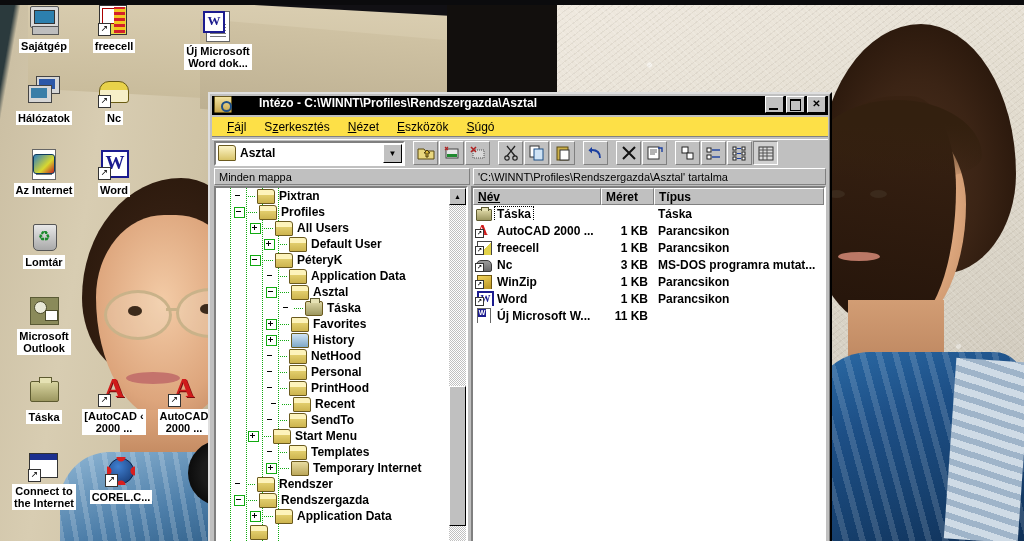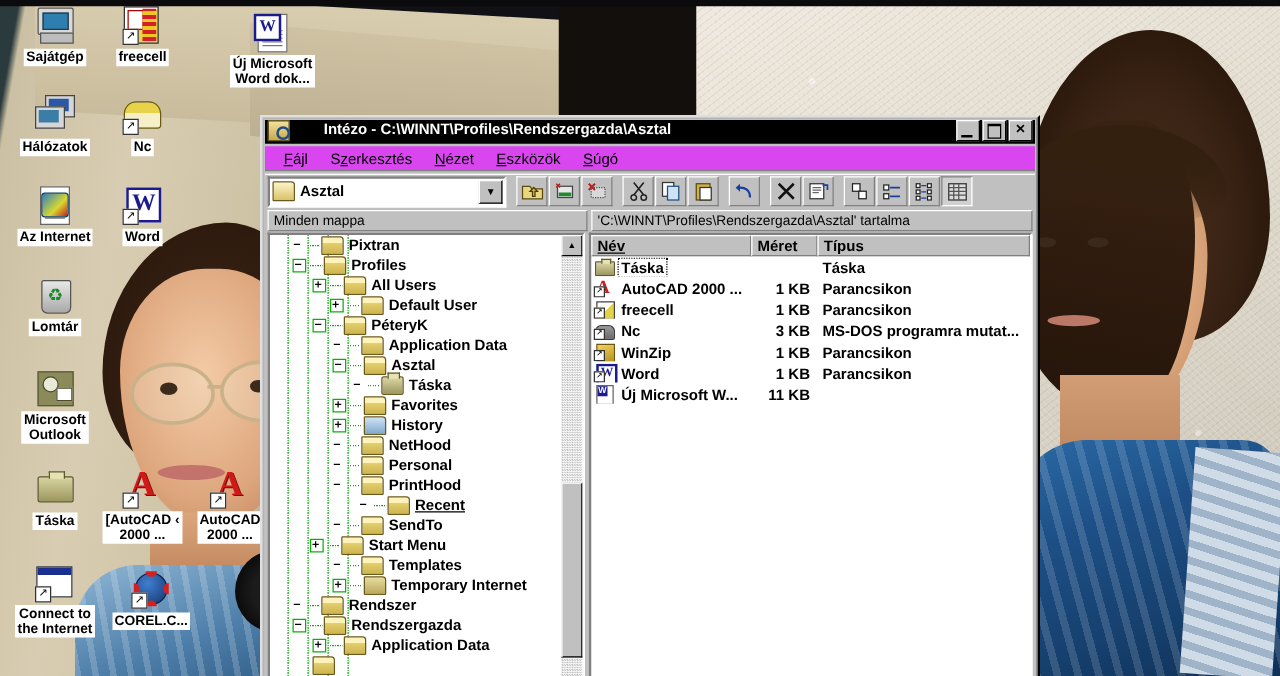--- a/index.html
+++ b/index.html
@@ -198,21 +198,21 @@
     width:17px;height:15px;background:#c0c0c0;
     border:1px solid;border-color:#fff #000 #000 #fff;
     font-size:10px;font-weight:bold;line-height:13px;text-align:center;color:#000;
     font-family:"Liberation Sans",sans-serif;cursor:default;position:relative;
   }
   .tbtn .mn{position:absolute;left:3px;bottom:2px;width:9px;height:2px;background:#000;}
   .tbtn .mx{position:absolute;left:3px;top:2px;width:9px;height:9px;border:1px solid #000;border-top-width:2px;}
 
   .menubar{
     position:absolute;left:2px;top:23px;right:2px;height:19px;
-    display:flex;align-items:center;gap:0px;padding-left:6px;background:#d946ef;
+    display:flex;align-items:center;gap:0px;padding-left:6px;background:#fde047;
   }
   .menubar .mi{padding:2px 9px;font-size:12px;color:#000;cursor:default;}
   .menubar .mi u{text-decoration:underline;}
   .sep-line{position:absolute;left:2px;right:2px;height:2px;border-top:1px solid #808080;border-bottom:1px solid #fff;}
 
   .toolbar{position:absolute;left:2px;top:46px;right:2px;height:26px;display:flex;align-items:center;padding-left:2px;}
   .combo{
     width:185px;height:21px;background:#fff;border:2px solid;border-color:#808080 #fff #fff #808080;
     display:flex;align-items:center;padding-left:2px;position:relative;
   }
@@ -612,21 +612,21 @@
               <span class="dots"></span>
               <span class="fold"></span>
               <span class="tlbl">Personal</span>
             </div>
             <div class="trow" style="padding-left: 50px;">
               <span class="pm none"></span>
               <span class="dots"></span>
               <span class="fold"></span>
               <span class="tlbl">PrintHood</span>
             </div>
-            <div class="trow" style="padding-left: 71px; text-decoration: underline;">
+            <div class="trow" style="padding-left: 54px;">
               <span class="pm none"></span>
               <span class="dots"></span>
               <span class="fold"></span>
               <span class="tlbl">Recent</span>
             </div>
             <div class="trow" style="padding-left: 50px;">
               <span class="pm none"></span>
               <span class="dots"></span>
               <span class="fold"></span>
               <span class="tlbl">SendTo</span>

